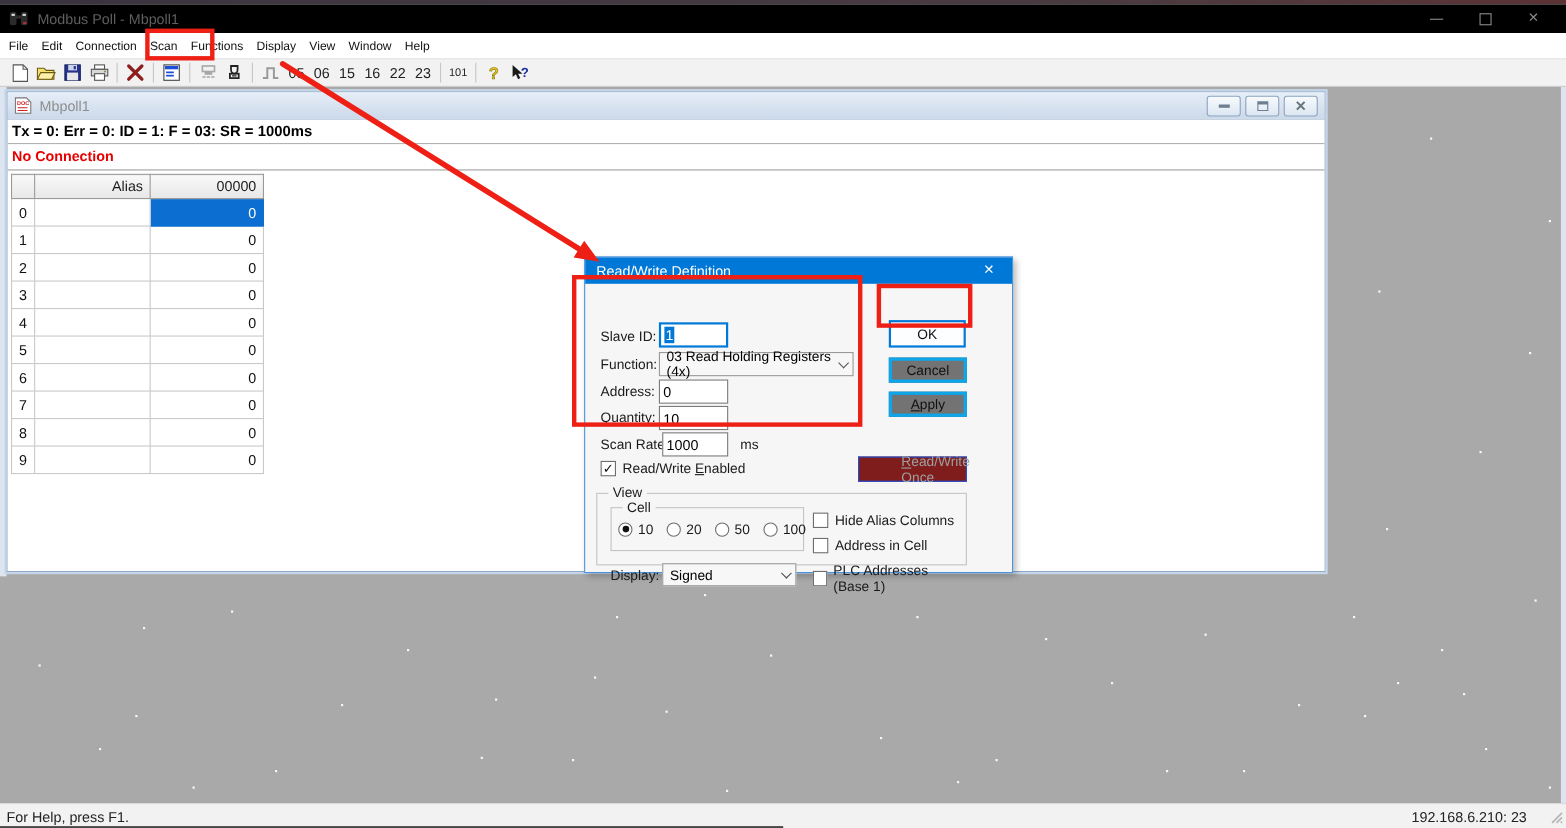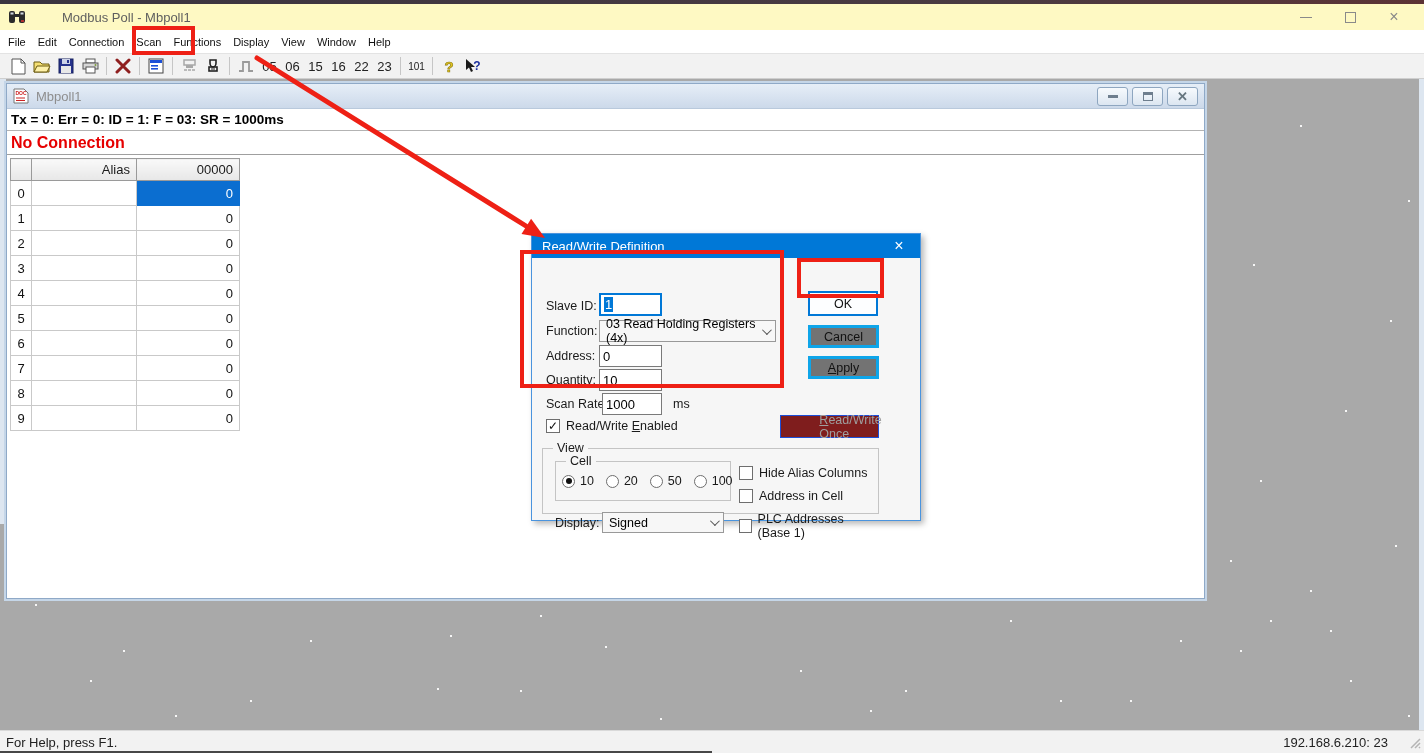--- a/index.html
+++ b/index.html
@@ -7,21 +7,21 @@
   body {
     font-family:"Liberation Sans", sans-serif;
     width:1424px; height:753px; overflow:hidden; position:relative;
     background:#fff; font-size:13px; color:#1a1a1a;
   }
   
   .top-strip { position:absolute; left:0; top:0; width:1424px; height:4px;
     background:linear-gradient(90deg,#3a3440 0%,#4a3b41 70%,#5c3335 100%); }
   
   .titlebar { position:absolute; left:0; top:4px; width:1424px; height:26px;
-    background:#fef9c3; display:flex; align-items:center;gap:28px; }
+    background:#000000; display:flex; align-items:center; }
   .app-icon { width:18px; height:16px; margin:0 8px 0 8px; }
   .title-text { color:#5f5f5f; font-size:13px; }
   .win-controls { position:absolute; right:8px; top:0; height:26px; display:flex; align-items:center; }
   .win-btn { width:44px; height:26px; display:flex; align-items:center; justify-content:center; color:#8a8a8a; cursor:default; }
   .glyph-min { width:12px; height:0; border-top:1px solid #8a8a8a; display:block; }
   .glyph-max { width:11px; height:11px; border:1px solid #8a8a8a; display:block; }
   .glyph-close { font-size:16px; color:#8a8a8a; line-height:1; }
   
   .menubar { position:absolute; left:2px; top:30px; width:1420px; height:23px;
     background:#fff; display:flex; align-items:center; }
@@ -44,35 +44,35 @@
     box-shadow:35px 525px 0 #fff,90px 601px 0 #fff,123px 571px 0 #fff,175px 636px 0 #fff,
     250px 621px 0 #fff,310px 561px 0 #fff,370px 511px 0 #fff,437px 609px 0 #fff,540px 536px 0 #fff,
     605px 567px 0 #fff,660px 639px 0 #fff,700px 516px 0 #fff,800px 591px 0 #fff,833px 481px 0 #fff,
     870px 631px 0 #fff,905px 611px 0 #fff,950px 501px 0 #fff,1010px 541px 0 #fff,1060px 621px 0 #fff,
     1095px 497px 0 #fff,1130px 621px 0 #fff,1180px 561px 0 #fff,1240px 571px 0 #fff,1310px 511px 0 #fff,
     1350px 601px 0 #fff,1395px 466px 0 #fff,1408px 636px 0 #fff,560px 481px 0 #fff,640px 461px 0 #fff,
     130px 491px 0 #fff,210px 476px 0 #fff,450px 556px 0 #fff,520px 611px 0 #fff,1270px 541px 0 #fff,
     1330px 551px 0 #fff,1253px 185px 0 #fff,1300px 46px 0 #fff,1345px 331px 0 #fff,1390px 241px 0 #fff,
     1260px 401px 0 #fff,1408px 121px 0 #fff,1230px 481px 0 #fff; }
   
-  .docwin { position:absolute; left:6px; top:4px; width:1199px; height:516px;
+  .docwin { position:absolute; left:6px; top:4px; width:1199px; height:437px;
     border:1px solid #8fa9c7; background:#fff; box-shadow:0 0 0 2px #c5d6e8; }
   .doc-titlebar { height:25px; background:linear-gradient(#e6eef7,#ccd9ea);
     border-bottom:1px solid #b9c9dc; display:flex; align-items:center; padding:0 6px; }
   .doc-icon { width:16px; height:16px; margin-right:7px; }
   .doc-title { color:#8e8e8e; font-size:13px; flex:1; }
   .doc-btn { width:31px; height:19px; margin-left:4px; border:1px solid #8ea6c0; border-radius:3px;
     background:linear-gradient(#f7fafd,#dce6f1); display:flex; align-items:center; justify-content:center; color:#5c6b7a; }
   .doc-btn .bar { width:10px; height:3px; background:#6e7e8e; display:block; }
   .doc-btn .restore { width:10px; height:9px; border:1px solid #6e7e8e; border-top:3px solid #6e7e8e; display:block; }
   .doc-btn .x { font-size:13px; font-weight:bold; line-height:1; color:#66767f; }
   .doc-client { position:relative; height:410px; background:#fff; }
   .tx-line { position:absolute; left:4px; top:3px; font-weight:bold; font-size:13.5px; color:#000; }
   .sep1 { position:absolute; left:0; top:21px; width:100%; height:0; border-top:1px solid #b3b3b3; }
-  .no-conn { position:absolute; left:4px; top:25px; font-weight:bold; font-size:16px; color:#e60000; }
+  .no-conn { position:absolute; left:4px; top:25px; font-weight:bold; font-size:13px; color:#e60000; }
   .sep2 { position:absolute; left:0; top:45px; width:100%; height:0; border-top:1px solid #9f9f9f; }
   
   table.grid { position:absolute; left:3px; top:49px; border-collapse:collapse; table-layout:fixed; }
   table.grid th { background:linear-gradient(#f9f9f9,#e7e7e7); border:1px solid #9a9a9a;
     font-weight:normal; font-size:13px; height:22px; padding:0 6px; text-align:right; color:#1a1a1a; }
   table.grid td { border:1px solid #c9c9c9; height:25px; font-size:13px; padding:0 6px; background:#fff; }
   td.rownum { text-align:center; padding:0; color:#111; }
   td.val { text-align:right; color:#111; }
   td.val.sel { background:#0b6ed0; color:#fff; border:1px solid #0b6ed0; }
   .c-stub { width:21px; } .c-alias { width:105px; } .c-val { width:103px; }

